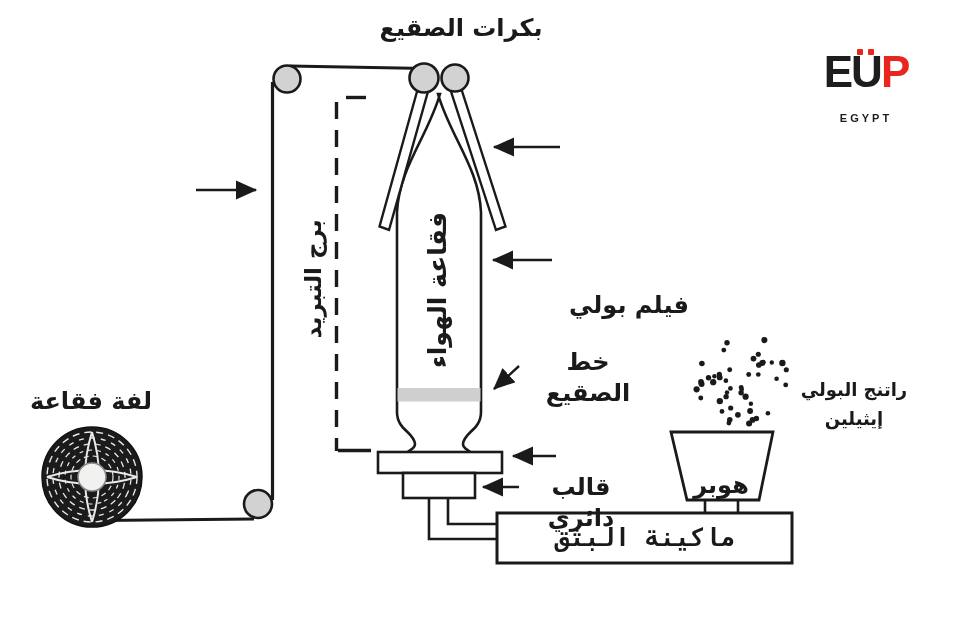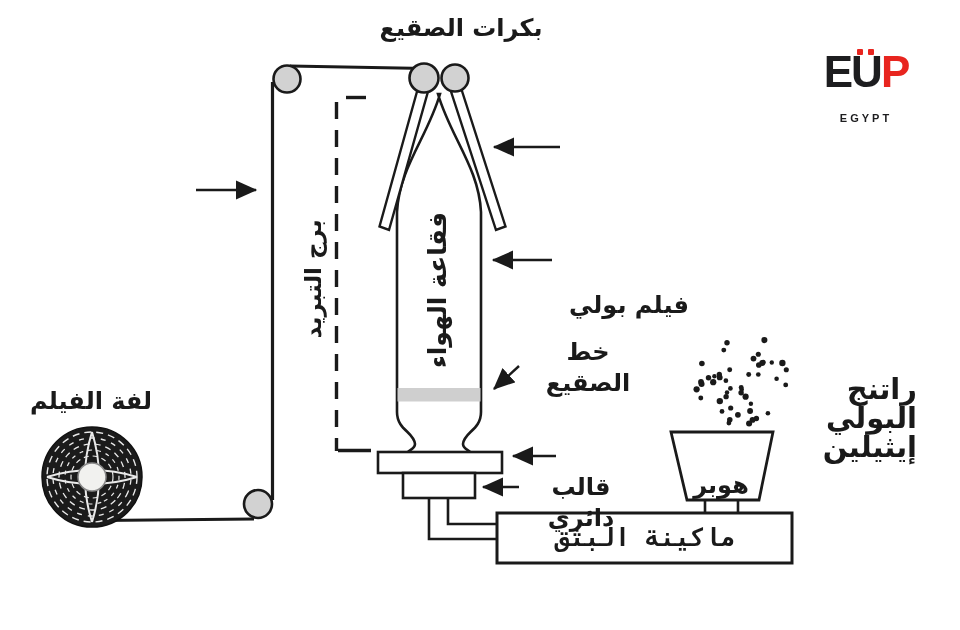--- a/index.html
+++ b/index.html
@@ -193,39 +193,39 @@
       <line class="arrow" x1="552" y1="260" x2="493" y2="260"></line>
       <line class="arrow" x1="519" y1="366" x2="494" y2="389"></line>
       <line class="arrow" x1="556" y1="456" x2="513" y2="456"></line>
       <line class="arrow" x1="519" y1="487" x2="483" y2="487"></line>
     </g>
   </svg>
 
   <div class="label" style="left:361px;top:13px;width:200px;">بكرات الصقيع</div>
 
 
-  <div class="label" style="left:11px;top:386px;width:160px;">لفة الفيلم</div>
+  <div class="label" style="left:11px;top:386px;width:160px;">لفة فقاعة</div>
 
   <div class="label vertical" style="left:228px;top:265px;font-size:23px;">برج التبريد</div>
 
   <div class="label vertical" style="left:353px;top:276px;font-size:25px;">فقاعة الهواء</div>
 
 
   <div class="label" style="left:568px;top:245px;width:122px;margin-top:45px;">فيلم بولي</div>
 
-  <div class="label" style="left:527px;top:337px;width:122px;">خط الصقيع</div>
+  <div class="label" style="left:527px;top:347px;width:122px;">خط الصقيع</div>
 
 
   <div class="label" style="left:520px;top:472px;width:122px;">قالب دائري</div>
 
   <div class="label" style="left:499px;top:524px;width:292px;font-size:25px;font-family:Liberation Mono, monospace;">ماكينة البثق</div>
 
   <div class="label" style="left:673px;top:451px;width:96px;margin-top:19px;">هوبر</div>
 
-  <div class="label" style="left:791px;top:375px;width:126px;font-size:29px;line-height:29px;text-align:right;">راتنج البولي
+  <div class="label" style="left:791px;top:375px;width:126px;font-size:18px;line-height:29px;">راتنج البولي
 إيثيلين</div>
 
   <div class="logo">
     <div class="letters"><span>E</span><span class="lu"><i class="d1"></i><i class="d2"></i><span>U</span></span><span class="lp">P</span></div>
     <div class="sub">EGYPT</div>
   </div>
 
 </div>
 
 </body></html>

